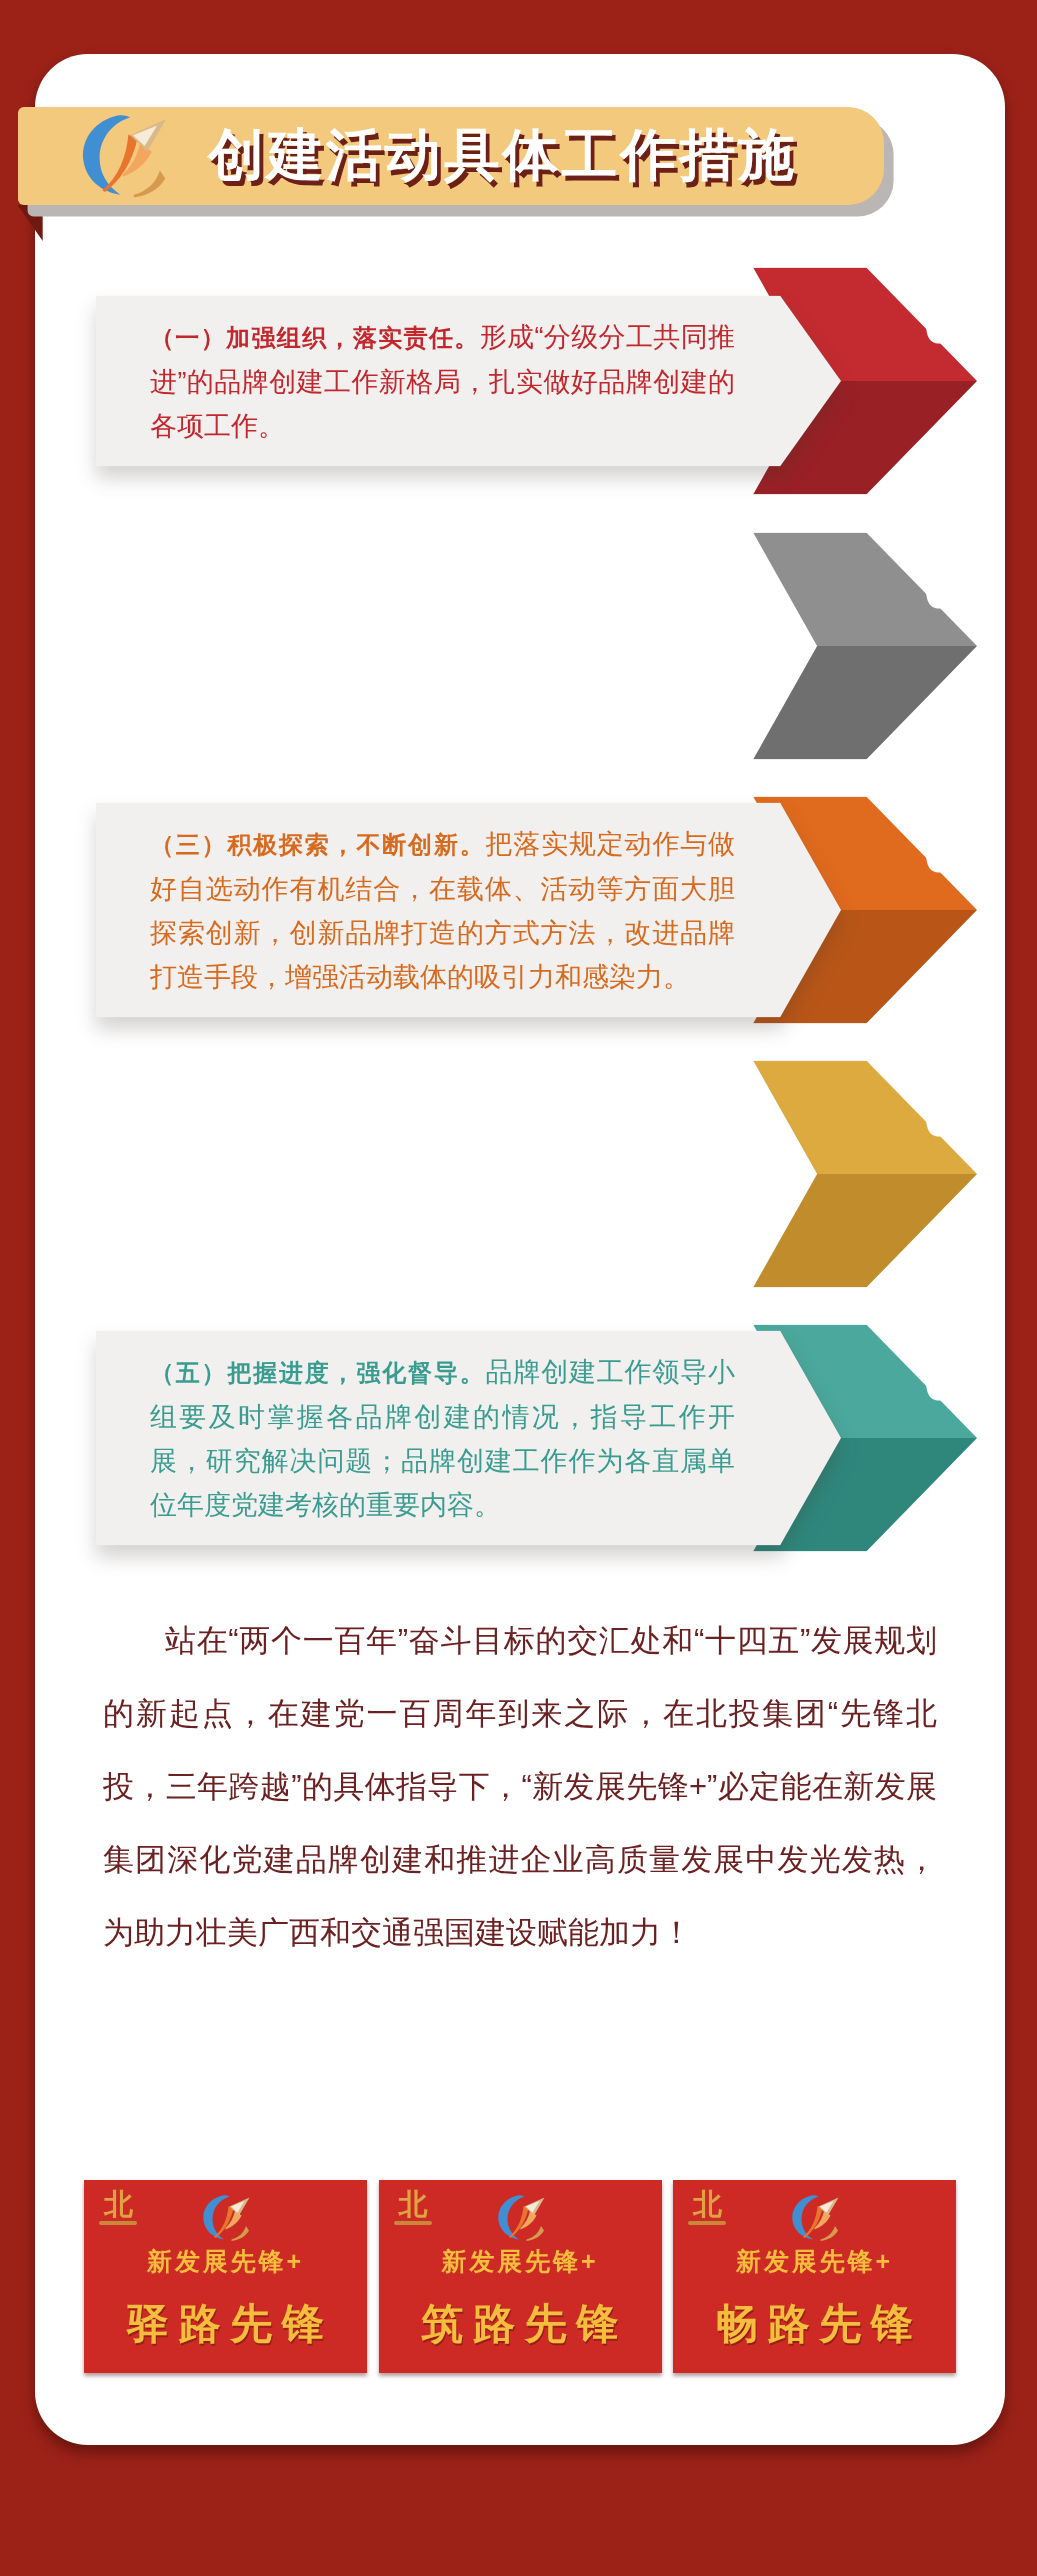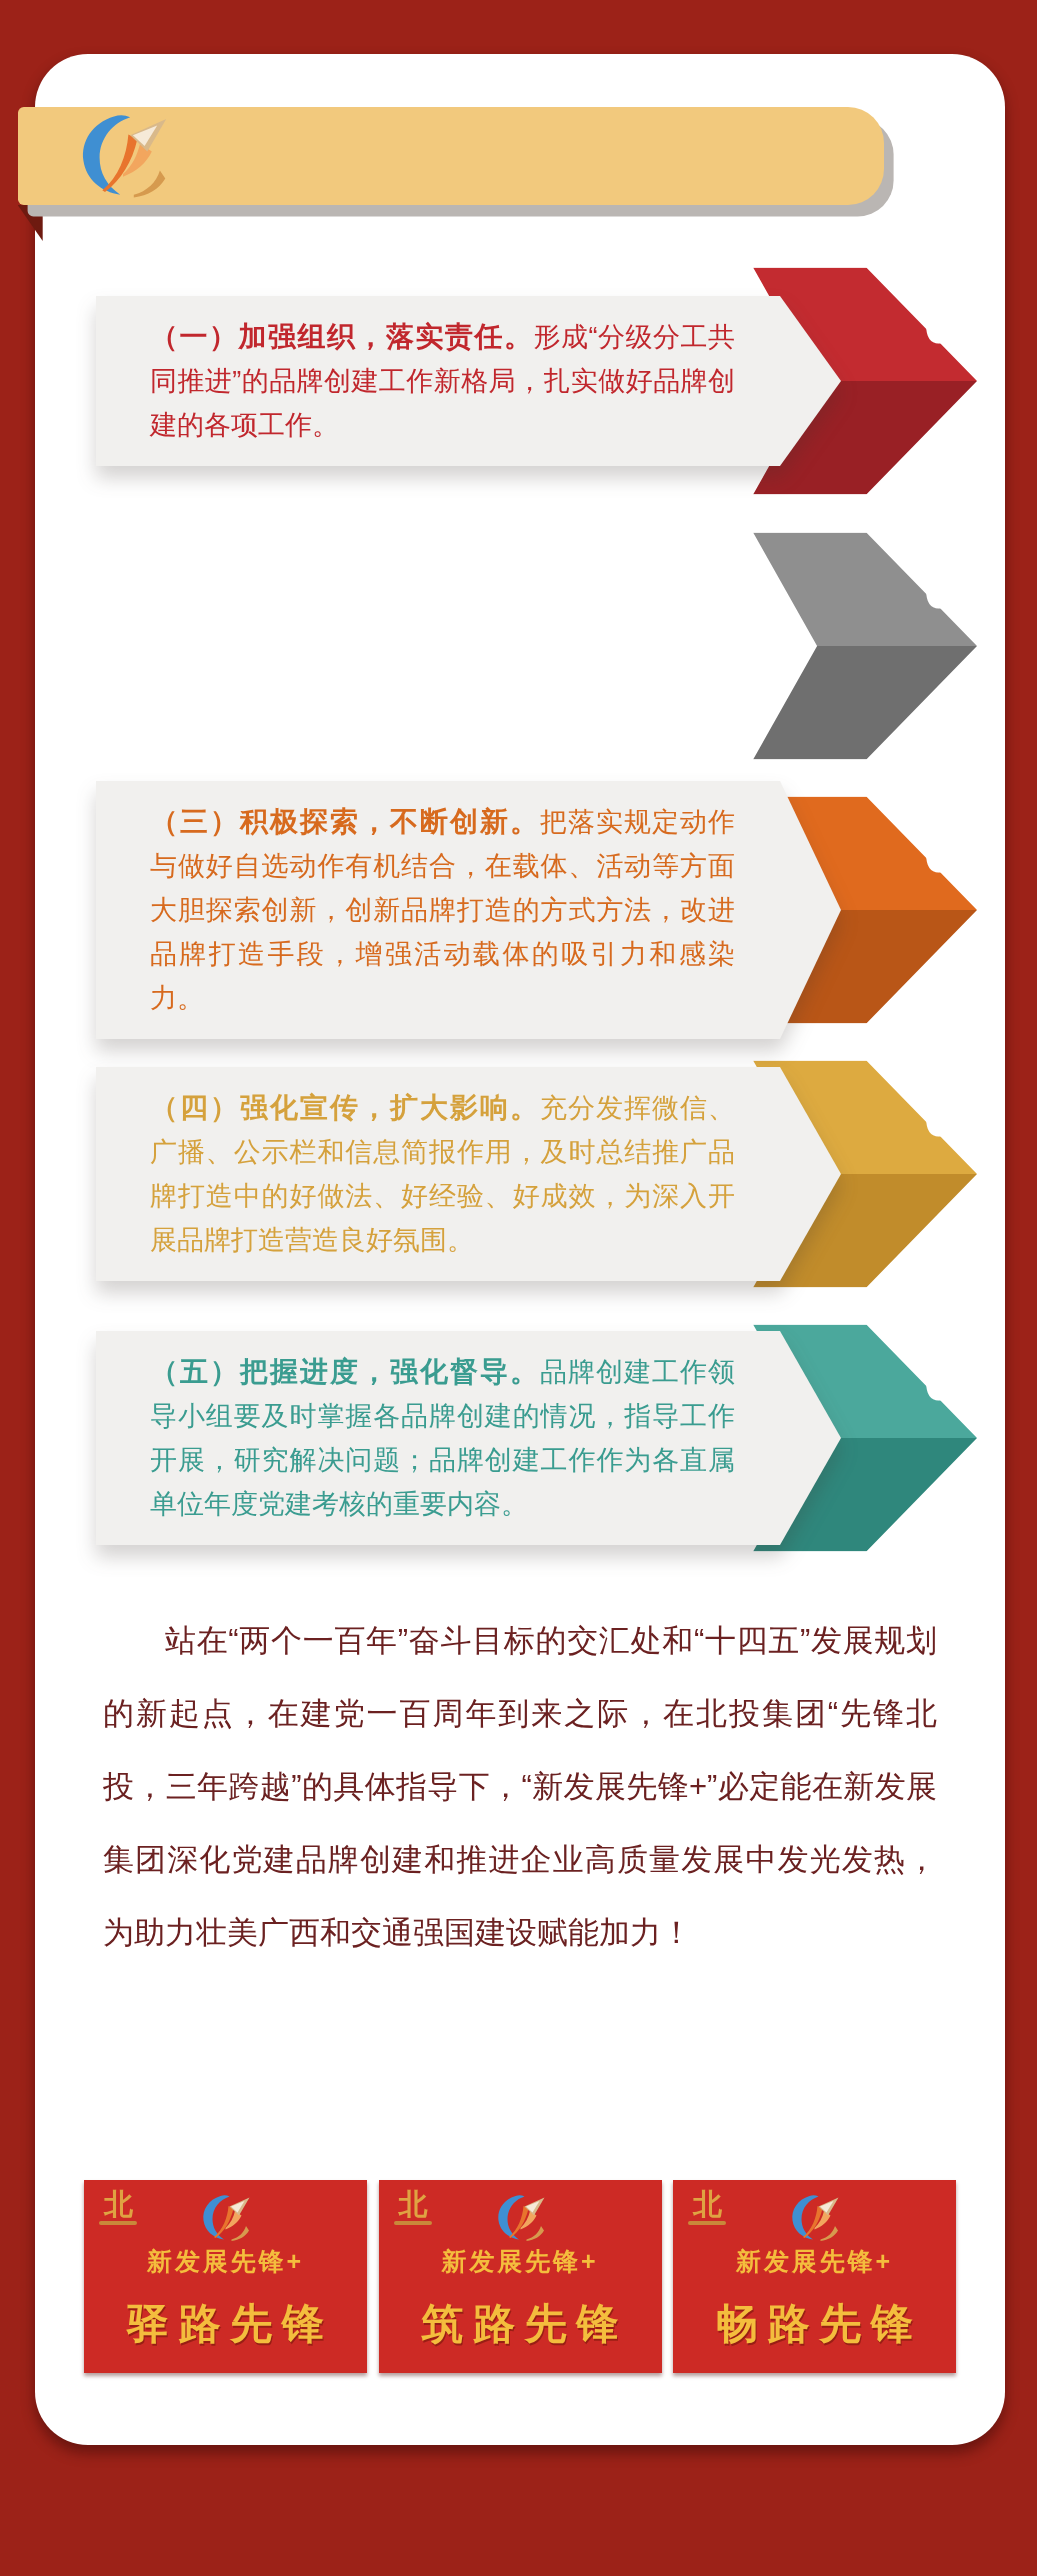--- a/index.html
+++ b/index.html
@@ -54,21 +54,21 @@
     position:absolute; left:61px; width:745px; top:50%;
     transform:translateY(-50%); z-index:2;
     filter:drop-shadow(0 12.5px 9.6px rgba(60,50,45,.22));
   }
   .bar {
     background:#f1f0ee;
     clip-path:polygon(0 0,684px 0,100% 50%,684px 100%,0 100%);
     padding:19px 106px 19px 54px; box-sizing:border-box;
   }
   .bar p { margin:0; font-size:27px; line-height:44px; color:var(--c); text-align:justify; }
-  .bar b { font-size:28px; letter-spacing:1px; }
+  .bar b { font-size:24px; letter-spacing:1px; }
   
   .para {
     position:absolute; left:53px; right:53px; top:1535px;
     font-size:31px; line-height:73px; font-weight:normal;
     color:var(--pc,#6b2121); text-align:justify; text-indent:2em; margin:15px;
   }
   
   .cards {
     position:absolute; left:0; top:2126px; width:100%;
     display:flex; justify-content:center; gap:11.5px;
@@ -110,20 +110,21 @@
   </defs>
 </svg>
 
 <div class="stage" style="--bg: #9c2218; --banner: #f2c97d; --pc: #6b2121; --cardbg: #cd2a25; --gold: #f4bd3d;">
   <div class="whitecard">
 
     <div class="banner">
       <svg class="logo" viewBox="0 0 100 100">
           <use href="#swoosh"></use>
         </svg>
+      <div class="banner-title">创建活动具体工作措施</div>
     </div>
     <div class="banner-fold"></div>
 
     <div class="item item-0" style="--c: #c1272d; --al: #c32b30; --ad: #992025;">
       <div class="arrow">
         <div class="arrow-shape"></div>
         <div class="arrow-num">01</div>
       </div>
       <div class="bar-wrap">
           <div class="bar">
@@ -149,25 +150,20 @@
         <p><b>（三）积极探索，不断创新。</b><span>把落实规定动作与做好自选动作有机结合，在载体、活动等方面大胆探索创新，创新品牌打造的方式方法，改进品牌打造手段，增强活动载体的吸引力和感染力。</span></p>
       </div>
         </div>
     </div>
 
     <div class="item item-3" style="--c: #d5a13c; --al: #ddaa40; --ad: #c18c2b;">
       <div class="arrow">
         <div class="arrow-shape"></div>
         <div class="arrow-num">01</div>
       </div>
-      <div class="bar-wrap">
-          <div class="bar">
-        <p><b>（四）强化宣传，扩大影响。</b><span>充分发挥微信、广播、公示栏和信息简报作用，及时总结推广品牌打造中的好做法、好经验、好成效，为深入开展品牌打造营造良好氛围。</span></p>
-      </div>
-        </div>
     </div>
 
     <div class="item item-4" style="--c: #3a9c90; --al: #4ba89c; --ad: #2f877c;">
       <div class="arrow">
         <div class="arrow-shape"></div>
         <div class="arrow-num">05</div>
       </div>
       <div class="bar-wrap">
           <div class="bar">
         <p><b>（五）把握进度，强化督导。</b><span>品牌创建工作领导小组要及时掌握各品牌创建的情况，指导工作开展，研究解决问题；品牌创建工作作为各直属单位年度党建考核的重要内容。</span></p>

